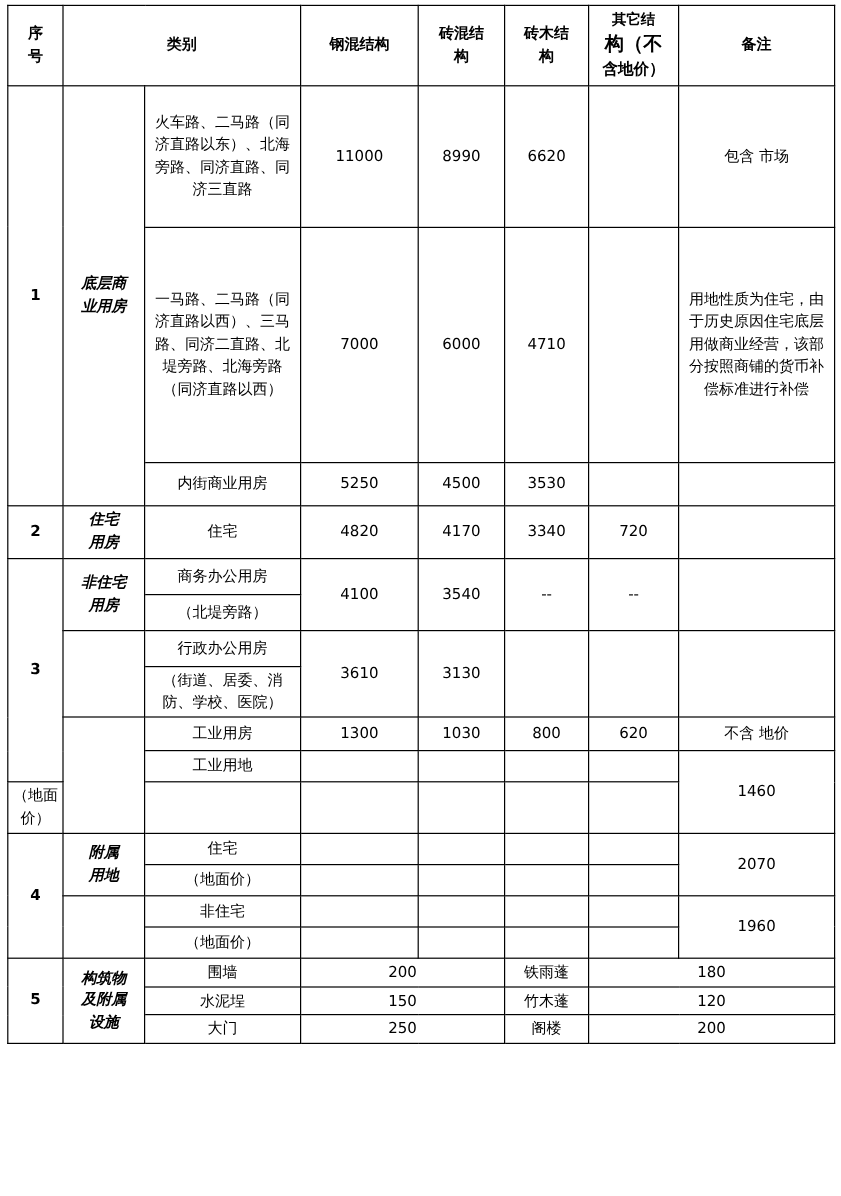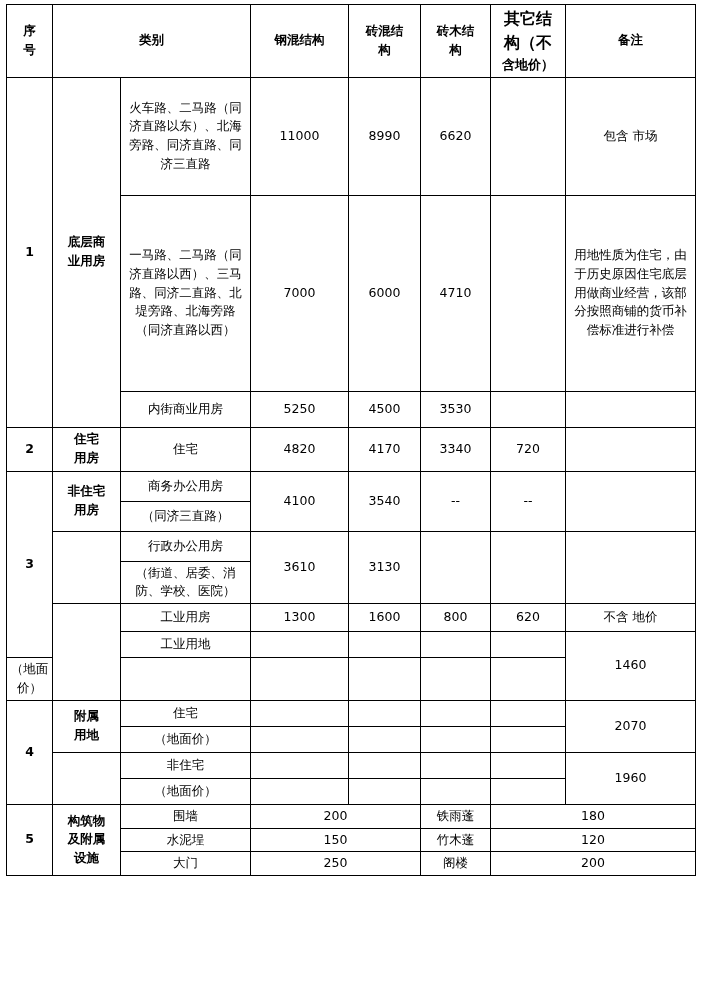--- a/index.html
+++ b/index.html
@@ -28,21 +28,21 @@
     padding:2px 3px;
     word-break:break-all;
   }
   .hdr td{
     font-weight:bold;
     font-size:13px;
     height:50px;
   }
   .num{font-size:13px;}
   .idx{font-weight:bold;font-size:14px;}
-  .cat{font-weight:bold;font-size:14px;line-height:1.9;}
+  .cat{font-weight:bold;font-size:14px;line-height:1.9;font-style:italic;}
   .sub{font-size:13px;line-height:1.7;}
   .desc{font-size:12.5px;line-height:1.65;}
   .note{font-size:12.5px;line-height:1.7;}
   .h-r1{height:118px;}
   .h-r2{height:196px;}
   .h-r3{height:36px;}
   .h-r4{height:44px;}
   .h-r5{height:30px;}
   .h-r6{height:30px;}
   .h-r7{height:30px;}
@@ -84,21 +84,21 @@
       <td>钢混结构</td>
       <td>
         <div>砖混结</div>
         <div>构</div>
       </td>
       <td>
         <div>砖木结</div>
         <div>构</div>
       </td>
       <td>
-        <div style="font-size:16px">其它结</div>
+        <div style="font-size:12px">其它结</div>
         <div style="font-size:16px">构（不</div>
         <div style="font-size:13px">含地价）</div>
       </td>
       <td>备注</td>
     </tr>
 
     <tr class="h-r1">
       <td rowspan="3" class="idx">1</td>
       <td rowspan="3" class="cat">
         <div>底层商</div>
@@ -149,41 +149,41 @@
         <div>用房</div>
       </td>
       <td class="sub">商务办公用房</td>
       <td rowspan="2" class="num">4100</td>
       <td rowspan="2" class="num">3540</td>
       <td rowspan="2" class="num">--</td>
       <td rowspan="2" class="num">--</td>
       <td rowspan="2" class="note"></td>
     </tr>
     <tr class="h-r6">
-      <td class="sub">（同济三直路）</td>
+      <td class="sub">（北堤旁路）</td>
     </tr>
 
     <tr class="h-r7">
       <td rowspan="2" class="cat"></td>
       <td class="sub">行政办公用房</td>
       <td rowspan="2" class="num">3610</td>
       <td rowspan="2" class="num">3130</td>
       <td rowspan="2" class="num"></td>
       <td rowspan="2" class="num"></td>
       <td rowspan="2" class="note"></td>
     </tr>
     <tr class="h-r8">
       <td class="desc">（街道、居委、消防、学校、医院）</td>
     </tr>
 
     <tr class="h-r9">
       <td rowspan="3" class="cat"></td>
       <td class="sub">工业用房</td>
       <td class="num">1300</td>
-      <td class="num">1600</td>
+      <td class="num">1030</td>
       <td class="num">800</td>
       <td class="num">620</td>
       <td class="note">不含   地价</td>
     </tr>
     <tr class="h-r10">
       <td class="sub">工业用地</td>
       <td class="num"></td>
       <td class="num"></td>
       <td class="num"></td>
       <td class="num"></td>

